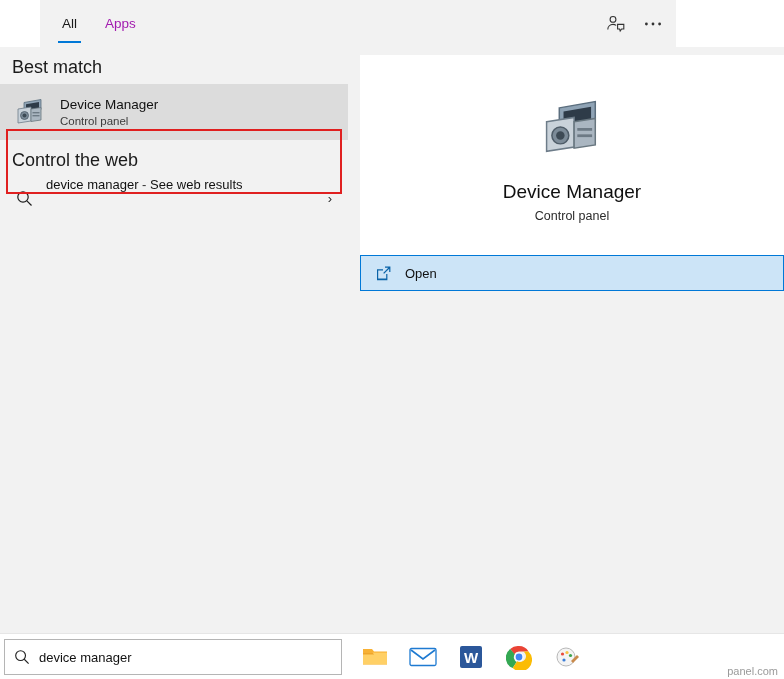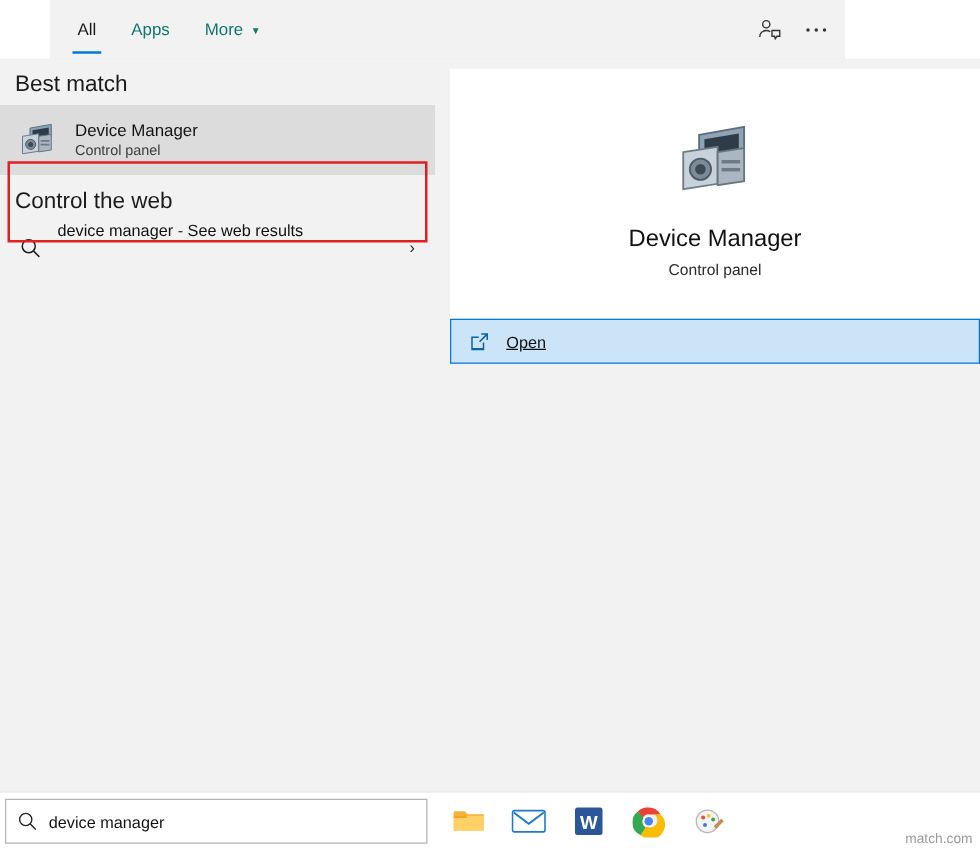--- a/index.html
+++ b/index.html
@@ -29,21 +29,21 @@
     left: 8px; top: 0;
     height: 47px;
     display: flex;
     align-items: stretch;
   }
   .tab {
     display: flex;
     align-items: center;
     padding: 0 14px;
     font-size: 13.5px;
-    color: #0f766e;
+    color: #a21caf;
     position: relative;
     cursor: default;
   }
   .tab.active {
     color: #1a1a1a;
   }
   .tab.active::after {
     content: "";
     position: absolute;
     left: 10px; right: 10px;
@@ -210,21 +210,20 @@
     width: 44px;
     flex: 0 0 44px;
     display: flex;
     align-items: center;
     justify-content: center;
     color: #0a63a8;
   }
   .open-btn .olabel {
     font-size: 13px;
     color: #101010;
-    text-decoration: underline;
   }
 
   
   .taskbar {
     position: absolute;
     left: 0; top: 633px;
     width: 784px; height: 46px;
     background: #ffffff;
     border-top: 1px solid #e6e6e6;
   }
@@ -277,24 +276,20 @@
 </head>
 <body>
 
 <div class="tabbar">
   <div class="tabs">
     <div class="tab active">
       <span>All</span>
     </div>
     <div class="tab">
       <span>Apps</span>
-    </div>
-    <div class="tab">
-      <span>More</span>
-      <span class="caret">▼</span>
     </div>
   </div>
   <div class="tabbar-right">
     <div class="tb-btn">
       <svg width="19" height="19" viewBox="0 0 19 19">
         <circle cx="7" cy="5.4" r="2.9" fill="none" stroke="#333" stroke-width="1.1"></circle>
         <path d="M1.8 15.6c0-3 2.3-5.2 5.2-5.2 1.2 0 2.3 .4 3.2 1" fill="none" stroke="#333" stroke-width="1.1"></path>
         <path d="M11.6 10.4h6.2v4.6h-2.2l-1.4 2-.6-2h-2z" fill="none" stroke="#333" stroke-width="1.1"></path>
       </svg>
     </div>
@@ -429,14 +424,14 @@
         <circle cx="12" cy="13" r="9" fill="#f4f4f4" stroke="#b8b8b8" stroke-width="1"></circle>
         <circle cx="8.5" cy="10" r="1.6" fill="#e94b3c"></circle>
         <circle cx="13" cy="8.5" r="1.6" fill="#f6c344"></circle>
         <circle cx="16.5" cy="11.5" r="1.6" fill="#3fa34d"></circle>
         <circle cx="10" cy="16" r="1.6" fill="#3b7dd8"></circle>
         <path d="M17 17 l6-6 2 2 -6 6 z" fill="#c98a4b"></path>
       </svg>
     </div>
   </div>
 
-  <div class="watermark">match.com</div>
+  <div class="watermark">panel.com</div>
 </div>
 
 </body></html>

